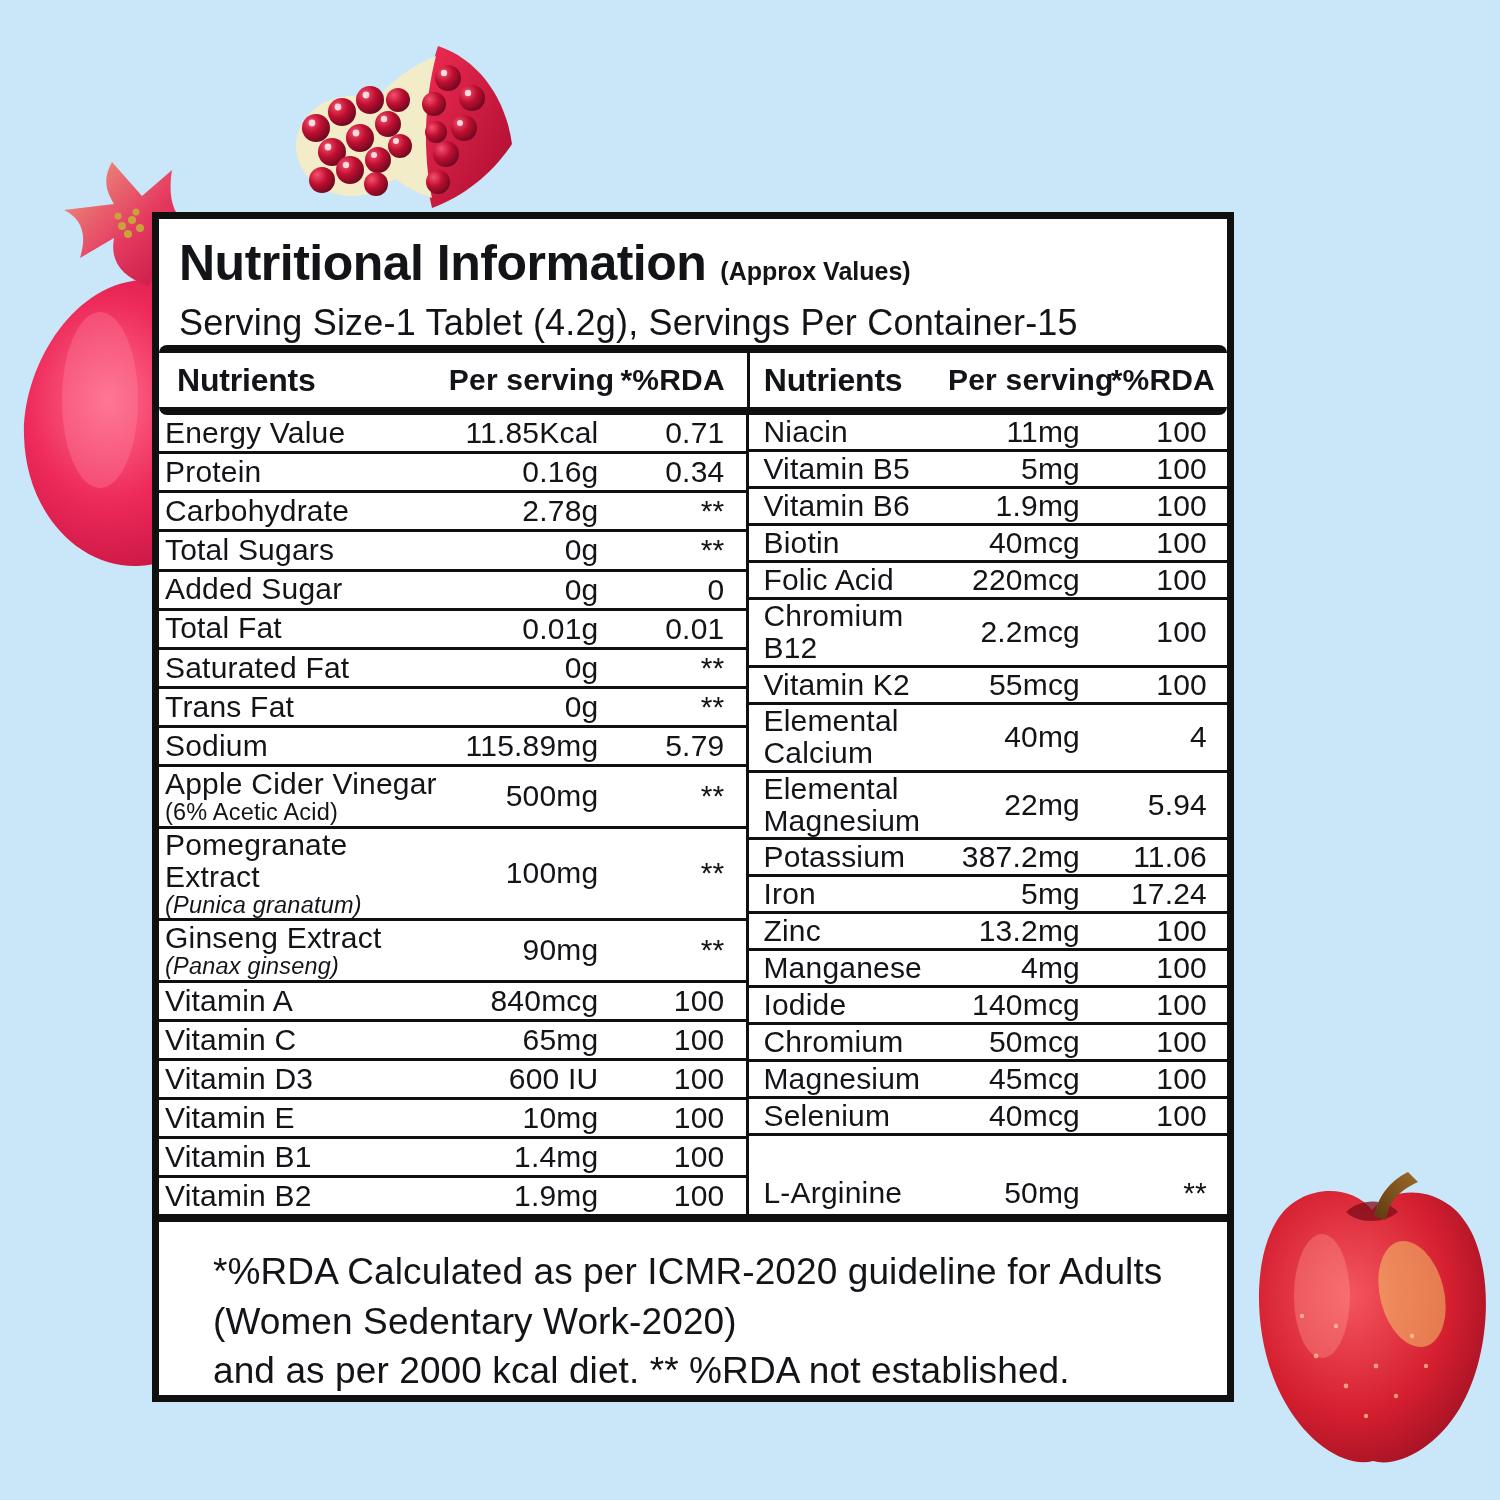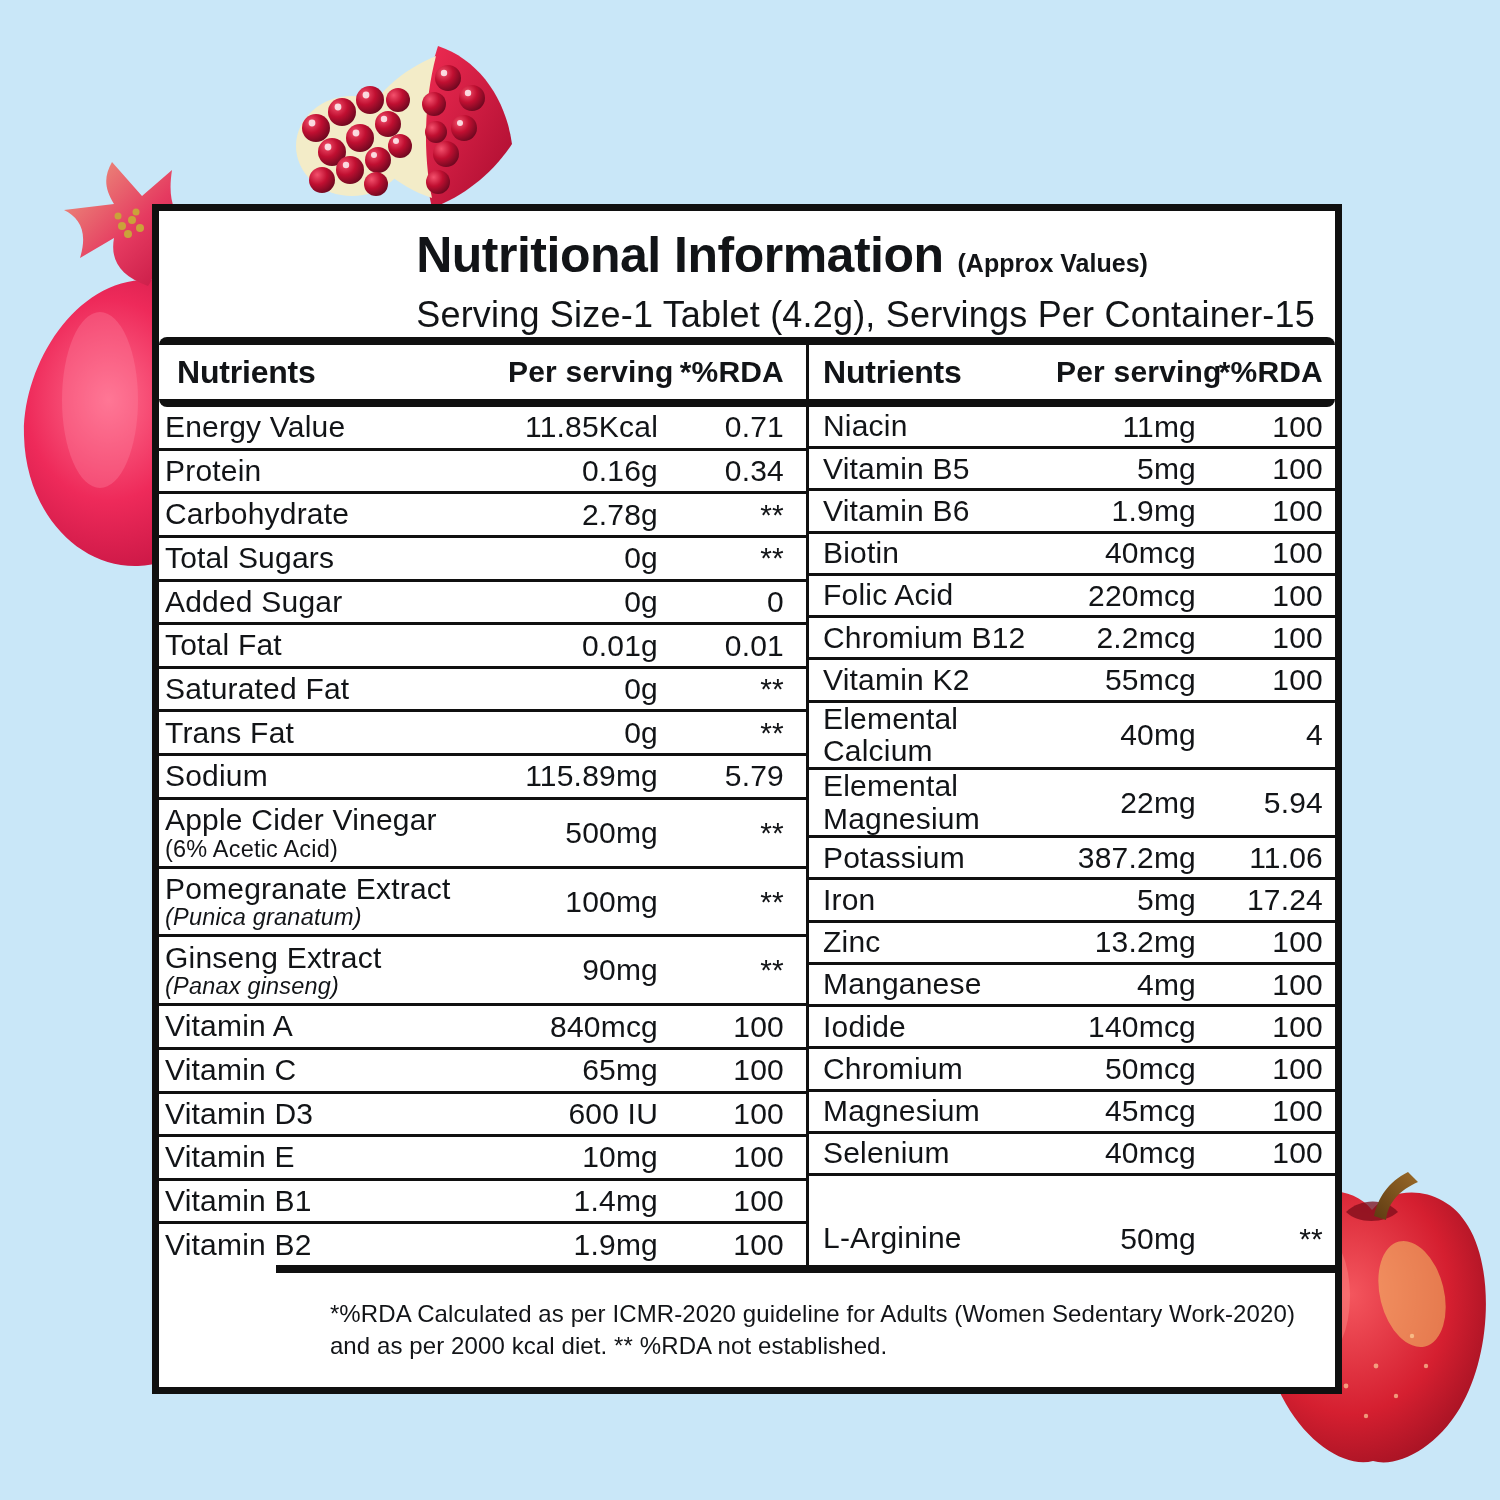--- a/index.html
+++ b/index.html
@@ -8,55 +8,55 @@
     background:#c9e7f8;
     font-family:"Liberation Sans","DejaVu Sans",sans-serif;
     color:#121417;
   }
   .decor{position:absolute;z-index:1;}
   #pom-whole{left:18px;top:162px;width:242px;height:408px;}
   #pom-piece{left:288px;top:42px;width:228px;height:172px;}
   #apple{left:1226px;top:1166px;width:290px;height:312px;}
 
   .card{
-    position:absolute;left:152px;top:204px;width:1190px;height:1190px;
+    position:absolute;left:152px;top:212px;width:1082px;height:1190px;
     background:#ffffff;border:7px solid #101010;box-sizing:border-box;
-    display:flex;flex-direction:column;z-index:2;align-items:flex-end;
+    display:flex;flex-direction:column;z-index:2;
   }
   .card-header{height:126px;padding:18px 20px 0 20px;box-sizing:border-box;}
   .title-line{display:flex;align-items:baseline;}
   .title{font-size:50px;font-weight:700;letter-spacing:-0.5px;line-height:1.05;}
   .title-note{font-size:25px;font-weight:700;margin-left:14px;}
   .subtitle{font-size:36px;margin-top:12px;letter-spacing:0.2px;}
 
   .thead{display:flex;border-top:8px solid #101010;border-bottom:8px solid #101010;height:70px;box-sizing:border-box;flex:0 0 auto;border-radius:8px;}
   .tbody{display:flex;flex:1 1 auto;min-height:0;}
 
   .half-left{width:647px;box-sizing:border-box;display:flex;flex-direction:column;}
   .half-right{width:529px;box-sizing:border-box;border-left:3px solid #101010;display:flex;flex-direction:column;}
 
   .hgrid{display:grid;align-items:center;font-weight:700;font-size:32px;letter-spacing:-0.2px;}
   .half-left .hgrid,.half-left.hgrid{grid-template-columns:1fr 150px 126px;padding:0 22px 0 18px;}
   .half-right .hgrid,.half-right.hgrid{grid-template-columns:1fr 140px 127px;padding:0 12px 0 14px;}
 
   .row{display:grid;align-items:center;border-bottom:3px solid #101010;box-sizing:border-box;flex:1 1 0;}
   .half-left .row{grid-template-columns:1fr 150px 126px;padding:0 22px 0 6px;}
-  .half-right .row{grid-template-columns:1fr 140px 127px;padding:0 12px 0 14px;}
+  .half-right .row{grid-template-columns:1fr 140px 127px;padding:0 20px 0 14px;}
   .row:last-child{border-bottom:none;}
   .r-tall{flex:1.62 1 0;}
   .r-semi{flex:1.35 1 0;margin-top:36px;}
 
   .nm{font-size:30px;line-height:1.08;letter-spacing:0.2px;}
   .nm-sub{display:block;font-size:23.5px;line-height:1.05;letter-spacing:0.2px;}
   .nm-sub.it{font-style:italic;}
   .wrap2 .nm{max-width:195px;line-height:1.08;}
   .amt,.rda{font-size:30px;text-align:right;letter-spacing:0.2px;white-space:nowrap;}
 
   .footnote{border-top:8px solid #101010;flex:0 0 122px;box-sizing:border-box;
-    padding:25px 40px 0 54px;font-size:24px;line-height:1.33;letter-spacing:0.1px;}
+    padding:25px 40px 0 54px;font-size:37px;line-height:1.33;letter-spacing:0.1px;}
 </style>
 </head>
 <body>
 
 <svg id="pom-whole" class="decor" viewBox="0 0 242 408" xmlns="http://www.w3.org/2000/svg">
   <defs>
     <radialGradient id="pbody" cx="36%" cy="42%" r="78%">
       <stop offset="0%" stop-color="#ff6e8e"></stop>
       <stop offset="45%" stop-color="#ee2a5a"></stop>
       <stop offset="100%" stop-color="#b50c39"></stop>

